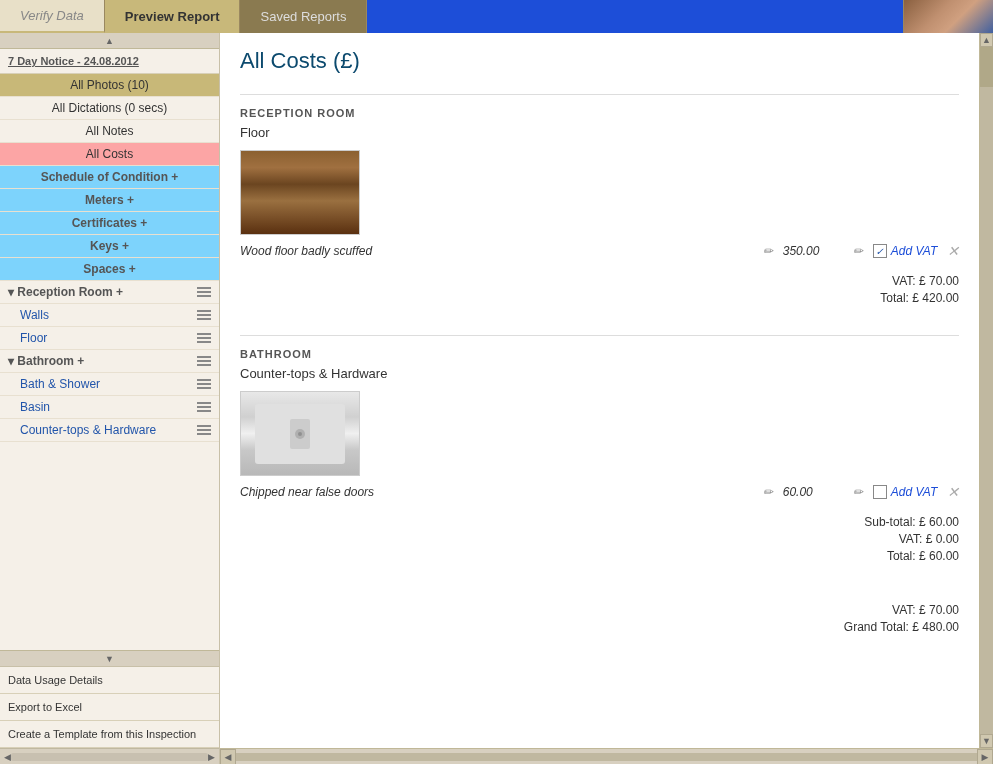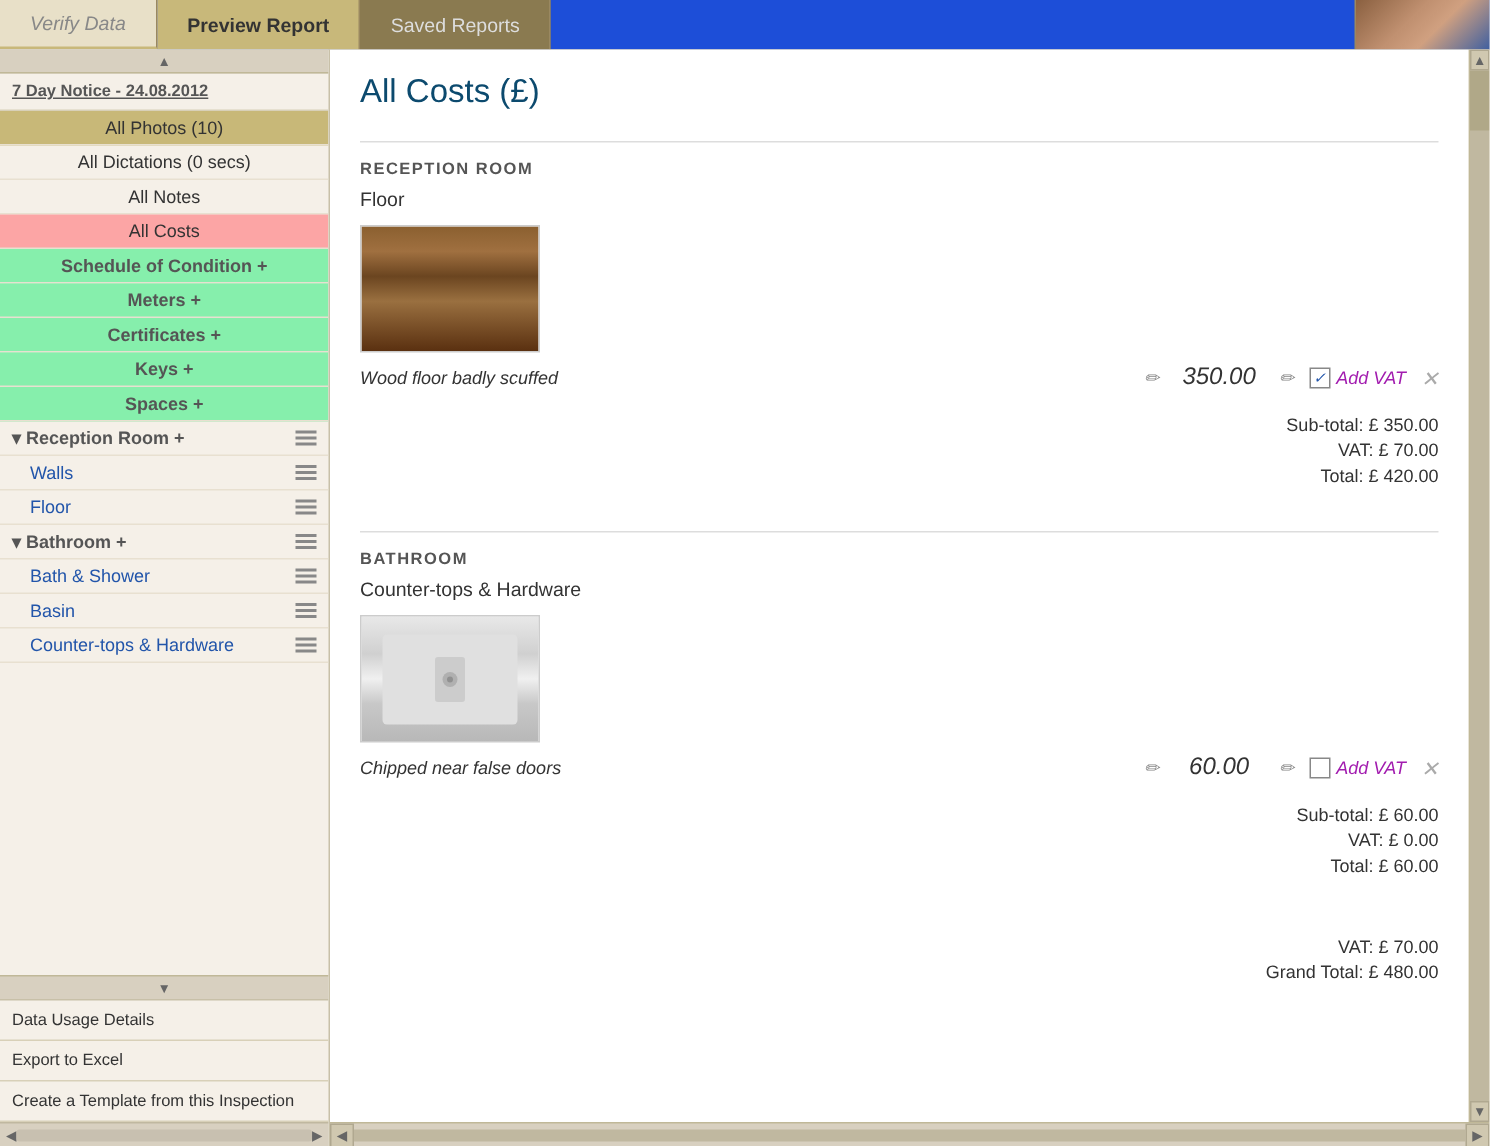--- a/index.html
+++ b/index.html
@@ -85,21 +85,21 @@
       border-bottom: 1px solid #e8e0d0;
       text-align: center;
     }
     .sidebar-item.active {
       background: #fca5a5;
       color: #333;
     }
     .sidebar-item.section-header {
       font-weight: bold;
       color: #555;
-      background: #86efac;
+      background: #7dd3fc;
       cursor: default;
     }
     .sidebar-item.sub-item {
       padding-left: 20px;
       color: #2255aa;
       display: flex;
       align-items: center;
       justify-content: space-between;
     }
     .sidebar-item.sub-item .hamburger {
@@ -235,34 +235,34 @@
       margin-bottom: 5px;
       font-style: italic;
     }
     .cost-description {
       flex: 1;
       color: #333;
       font-size: 12px;
     }
     .cost-amount {
       color: #333;
-      font-size: 16px;
+      font-size: 12px;
       min-width: 60px;
-      text-align: center;
+      text-align: left;
     }
     .cost-edit-icon {
       color: #888;
       font-size: 12px;
       cursor: pointer;
     }
     .vat-checkbox-area {
       display: flex;
       align-items: center;
       gap: 4px;
-      color: #a21caf;
+      color: #1d4ed8;
       font-size: 12px;
       cursor: pointer;
     }
     .vat-checkbox {
       width: 14px;
       height: 14px;
       border: 1px solid #888;
       display: flex;
       align-items: center;
       justify-content: center;
@@ -535,21 +535,20 @@
               <span class="cost-edit-icon">✏</span>
               <div class="vat-checkbox-area">
                 <div class="vat-checkbox checked"></div>
                 <span>Add VAT</span>
               </div>
               <span class="delete-icon">✕</span>
             </div>
           </div>
 
           <div class="totals-section">
-            <div class="total-row">Sub-total: £ 350.00</div>
             <div class="total-row">VAT: £ 70.00</div>
             <div class="total-row">Total: £ 420.00</div>
           </div>
         </div>
 
         <div class="cost-section">
           <div class="section-divider"></div>
           <div class="section-title">BATHROOM</div>
           <div class="sub-section-title">Counter-tops &amp; Hardware</div>
 

